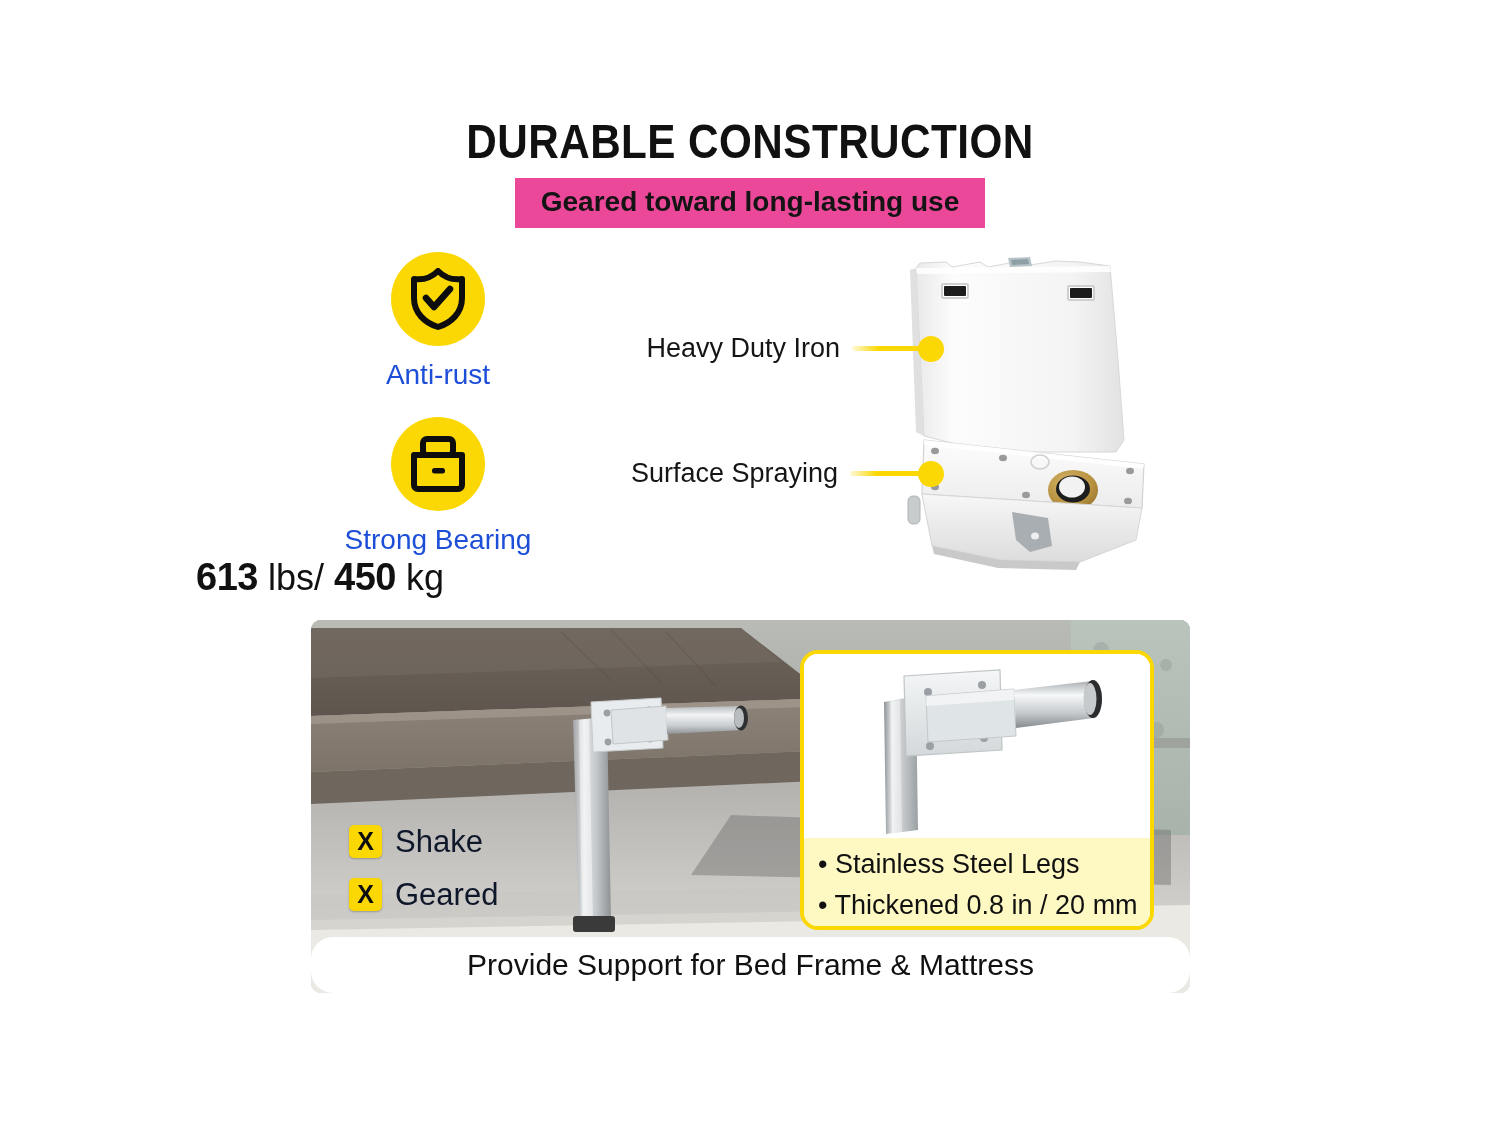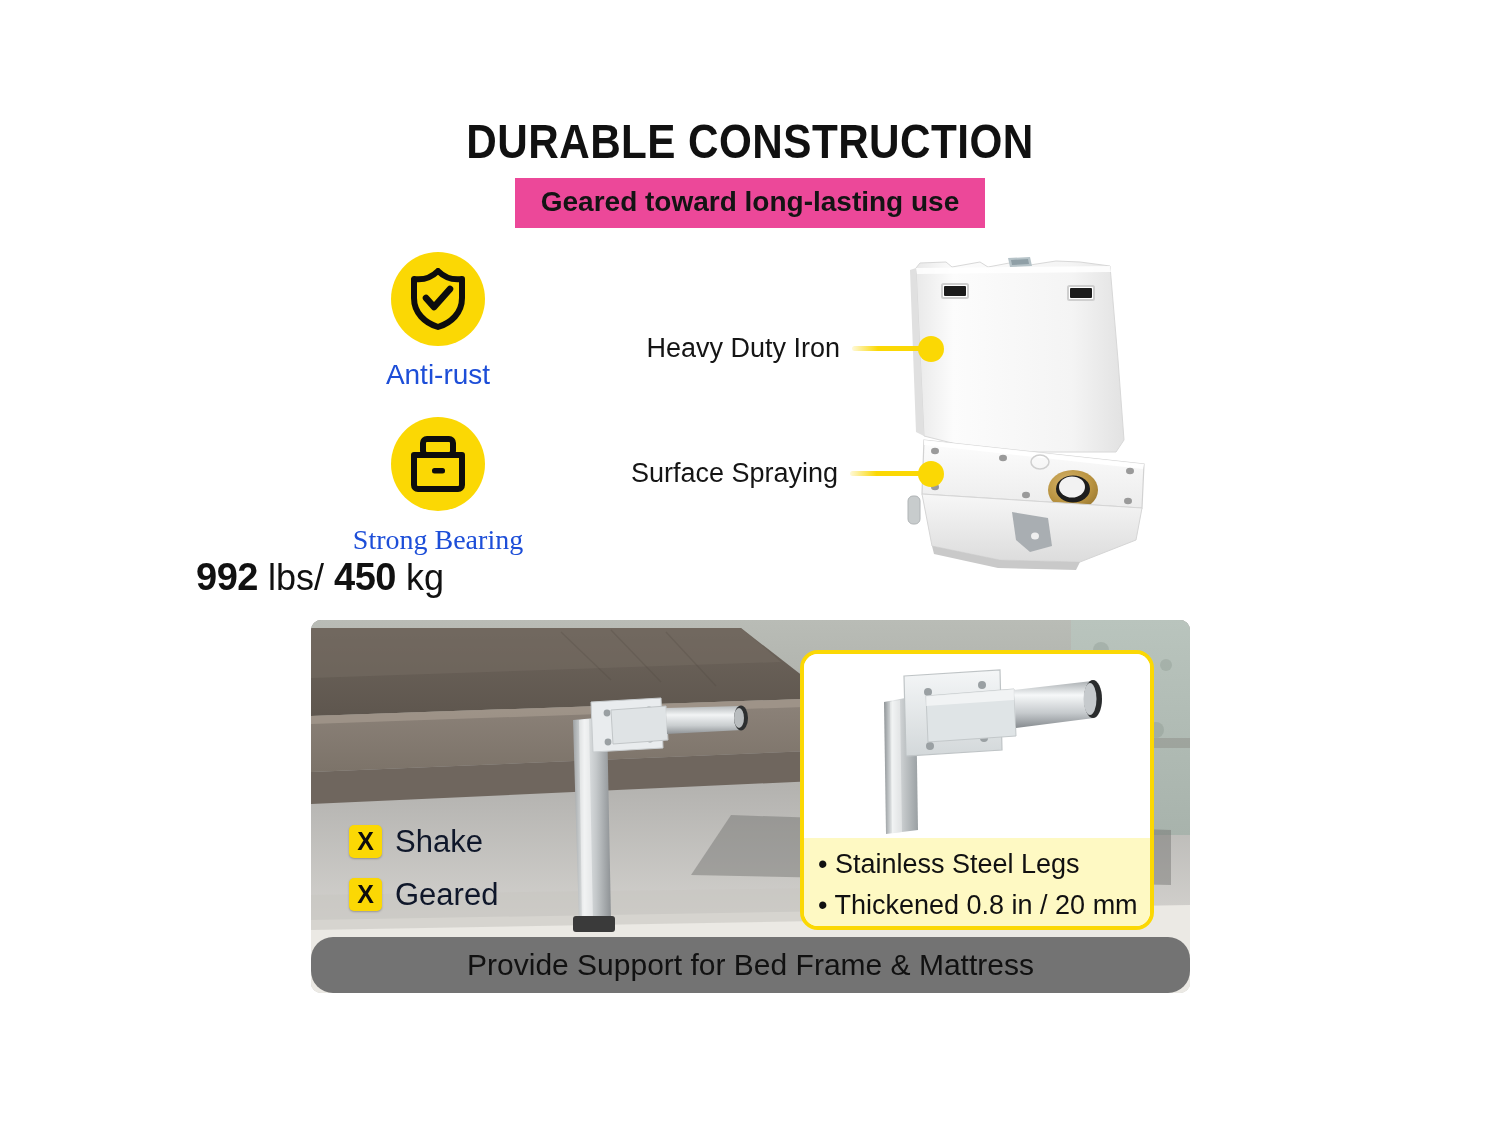--- a/index.html
+++ b/index.html
@@ -106,21 +106,21 @@
     position:absolute;left:0;bottom:0;width:100%;height:88px;
     background:#fef9c3;
     padding:6px 0 0 14px;box-sizing:border-box;
   }
   .bullet{
     font-size:27px;line-height:41px;color:#111;white-space:nowrap;
   }
 
   .bottom-banner{
     position:absolute;left:0;bottom:0;width:879px;height:56px;
-    background:#737373;
+    background:#ffffff;
     display:flex;align-items:center;justify-content:center;border-radius:22px;
   }
   .bottom-banner span{
     font-size:30px;color:#111;line-height:32px;font-weight:normal;
   }
 </style>
 </head>
 <body>
 
 <div class="stage">
@@ -133,33 +133,33 @@
   <div class="feat" style="left:288px;top:252px;width:300px;">
     <div class="badge-circle">
       <svg width="60" height="62" viewBox="0 0 60 62">
         <path d="M30 3 C22 11 13 12 6 11 L6 30 C6 45 17 55 30 59 C43 55 54 45 54 30 L54 11 C47 12 38 11 30 3 Z" fill="none" stroke="#0d0d0d" stroke-width="6" stroke-linejoin="round"></path>
         <path d="M18 30 L26 39 L42 21" fill="none" stroke="#0d0d0d" stroke-width="6.5" stroke-linecap="round" stroke-linejoin="round"></path>
       </svg>
     </div>
     <div class="feat-label">Anti-rust</div>
   </div>
 
-  <div class="feat" style="left:288px;top:417px;width:300px;font-family:Liberation Serif, serif;">
+  <div class="feat" style="left:288px;top:417px;width:300px;">
     <div class="badge-circle">
       <svg width="60" height="58" viewBox="0 0 60 58">
         <rect x="15" y="4" width="30" height="16" rx="4" fill="none" stroke="#0d0d0d" stroke-width="6"></rect>
         <path d="M6 20 L54 20 L54 50 A4 4 0 0 1 50 54 L10 54 A4 4 0 0 1 6 50 Z" fill="none" stroke="#0d0d0d" stroke-width="6" stroke-linejoin="round"></path>
         <rect x="24" y="33" width="13" height="5.5" rx="2.5" fill="#0d0d0d"></rect>
       </svg>
     </div>
     <div class="feat-label">Strong Bearing</div>
   </div>
 
   <div class="capacity">
-    <span class="num">992</span><span class="unit">&nbsp;</span><span class="unit">lbs/</span><span class="unit">&nbsp;</span><span class="num">450</span><span class="unit">&nbsp;</span><span class="unit">kg</span>
+    <span class="num">613</span><span class="unit">&nbsp;</span><span class="unit">lbs/</span><span class="unit">&nbsp;</span><span class="num">450</span><span class="unit">&nbsp;</span><span class="unit">kg</span>
   </div>
 
   <div class="bracket">
     <svg width="300" height="340" viewBox="0 0 300 340">
       <defs>
         <linearGradient id="panelG" x1="0" y1="0" x2="1" y2="0">
           <stop offset="0" stop-color="#e9e9e9"></stop>
           <stop offset="0.18" stop-color="#fcfcfc"></stop>
           <stop offset="0.75" stop-color="#f4f4f4"></stop>
           <stop offset="1" stop-color="#e2e2e2"></stop>

